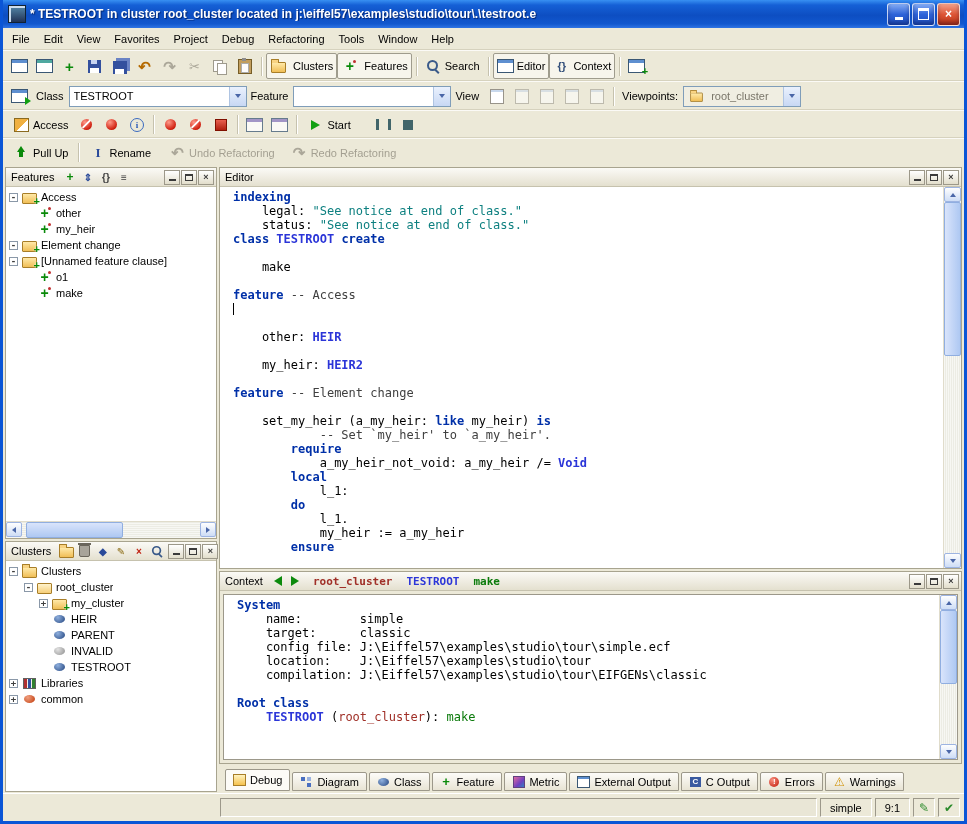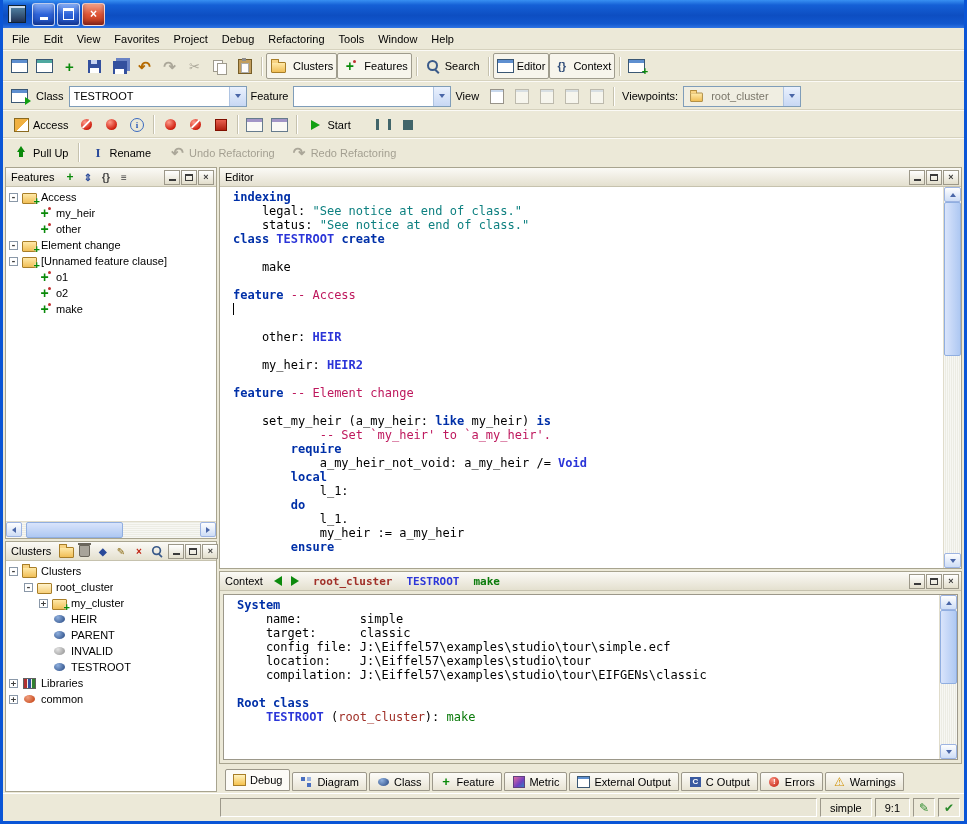--- a/index.html
+++ b/index.html
@@ -126,21 +126,21 @@
   .i-cred::before{content:"";width:11px;height:8px;border-radius:50%;background:radial-gradient(circle at 35% 30%,#F0A080,#C03808);}
   .i-libs::before{content:"";width:11px;height:9px;background:linear-gradient(90deg,#B03030 0 3px,#F0F0E8 3px 4px,#3050A0 4px 7px,#F0F0E8 7px 8px,#308030 8px 11px);border:1px solid #606060;}
   .tlabtree{overflow:hidden;text-overflow:clip;}
   
   .erow{flex:1;display:flex;min-height:0;}
   .code{flex:1;background:#FFF;overflow:hidden;padding:3px 0 0 13px;font:12px/14px "DejaVu Sans Mono",monospace;white-space:pre;min-width:0;}
   .cline{height:14px;}
   .sg-k{color:#0030A8;font-weight:bold;}
   .sg-c{color:#2B35D8;font-weight:bold;}
   .sg-s{color:#0E8080;}
-  .sg-m{color:#be185d;}
+  .sg-m{color:#404040;}
   .sg-p{color:#000;}
   .sg-r{color:#A03028;}
   .sg-g{color:#0A7A0A;}
   .caret{display:inline-block;width:1px;height:12px;background:#000;vertical-align:-2px;}
   .ctxbody{flex:1;display:flex;padding:3px;background:#ECE9D8;min-height:0;}
   .ctxbox{flex:1;display:flex;border:1px solid #9C988A;background:#6d28d9;min-width:0;}
   
   .vscroll{width:17px;flex:none;display:flex;flex-direction:column;background:repeating-linear-gradient(90deg,#F7F7F3 0 1px,#ECECE4 1px 2px);border-left:1px solid #E0DCCB;}
   .hscroll{height:16px;flex:none;display:flex;background:repeating-linear-gradient(0deg,#F7F7F3 0 1px,#ECECE4 1px 2px);border-top:1px solid #E0DCCB;}
   .sbtn{width:16px;height:15px;flex:none;background:linear-gradient(#FEFEFE,#CEDDF6);border:1px solid #9DB4E2;border-radius:2px;display:flex;align-items:center;justify-content:center;box-sizing:border-box;}
@@ -170,20 +170,21 @@
   .sb-ico{width:20px;height:17px;display:flex;align-items:center;justify-content:center;border:1px solid;border-color:#9C988A #FFF #FFF #9C988A;flex:none;font-size:12px;}
   .green-ico{color:#2A8A2A;}
 </style>
 </head>
 <body>
 
 <div class="window">
 
   <div class="titlebar">
     <span class="appicon"></span>
+    <span class="title">* TESTROOT  in cluster root_cluster    located in j:\eiffel57\examples\studio\tour\.\testroot.e</span>
     <span class="winbtns">
       <span class="wbtn minb">
           <span class="g-min"></span>
         </span>
       <span class="wbtn maxb">
           <span class="g-max"></span>
         </span>
       <span class="wbtn closeb">×</span>
     </span>
   </div>
@@ -451,46 +452,41 @@
         </div>
         <div class="tree" id="ftree">
             <div class="trow" style="padding-left: 3px;">
               <span class="texp">-</span>
               <span class="ticon i-folderfeat"></span>
               <span class="tlabtree">Access</span>
             </div>
             <div class="trow" style="padding-left: 18px;">
               <span class="texp empty"></span>
               <span class="ticon i-fdot"></span>
-              <span class="tlabtree">my_heir</span>
+              <span class="tlabtree">other</span>
             </div>
             <div class="trow" style="padding-left: 18px;">
               <span class="texp empty"></span>
               <span class="ticon i-fdot"></span>
-              <span class="tlabtree">other</span>
+              <span class="tlabtree">my_heir</span>
             </div>
             <div class="trow" style="padding-left: 3px;">
               <span class="texp">-</span>
               <span class="ticon i-folderfeat"></span>
               <span class="tlabtree">Element change</span>
             </div>
             <div class="trow" style="padding-left: 3px;">
               <span class="texp">-</span>
               <span class="ticon i-folderfeat"></span>
               <span class="tlabtree">[Unnamed feature clause]</span>
             </div>
             <div class="trow" style="padding-left: 18px;">
               <span class="texp empty"></span>
               <span class="ticon i-fdot"></span>
               <span class="tlabtree">o1</span>
-            </div>
-            <div class="trow" style="padding-left: 18px;">
-              <span class="texp empty"></span>
-              <span class="ticon i-fdot"></span>
-              <span class="tlabtree">o2</span>
             </div>
             <div class="trow" style="padding-left: 18px;">
               <span class="texp empty"></span>
               <span class="ticon i-fdot"></span>
               <span class="tlabtree">make</span>
             </div>
           </div>
         <div class="hscroll">
           <span class="sbtn">
               <i class="arr-l"></i>

